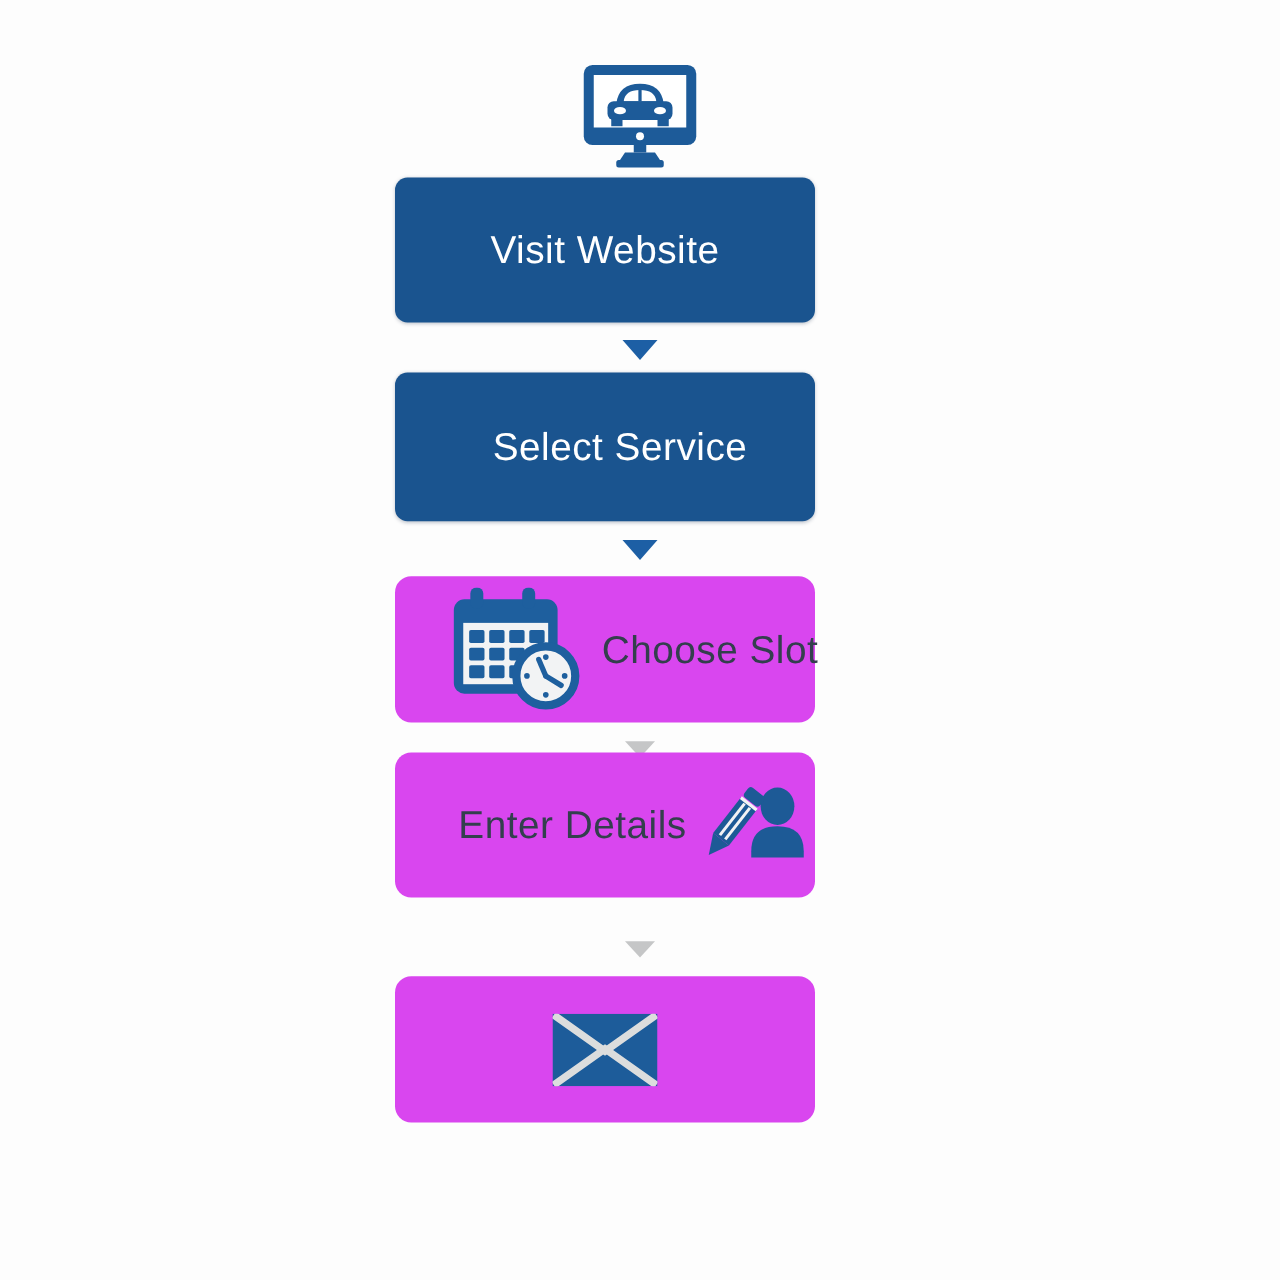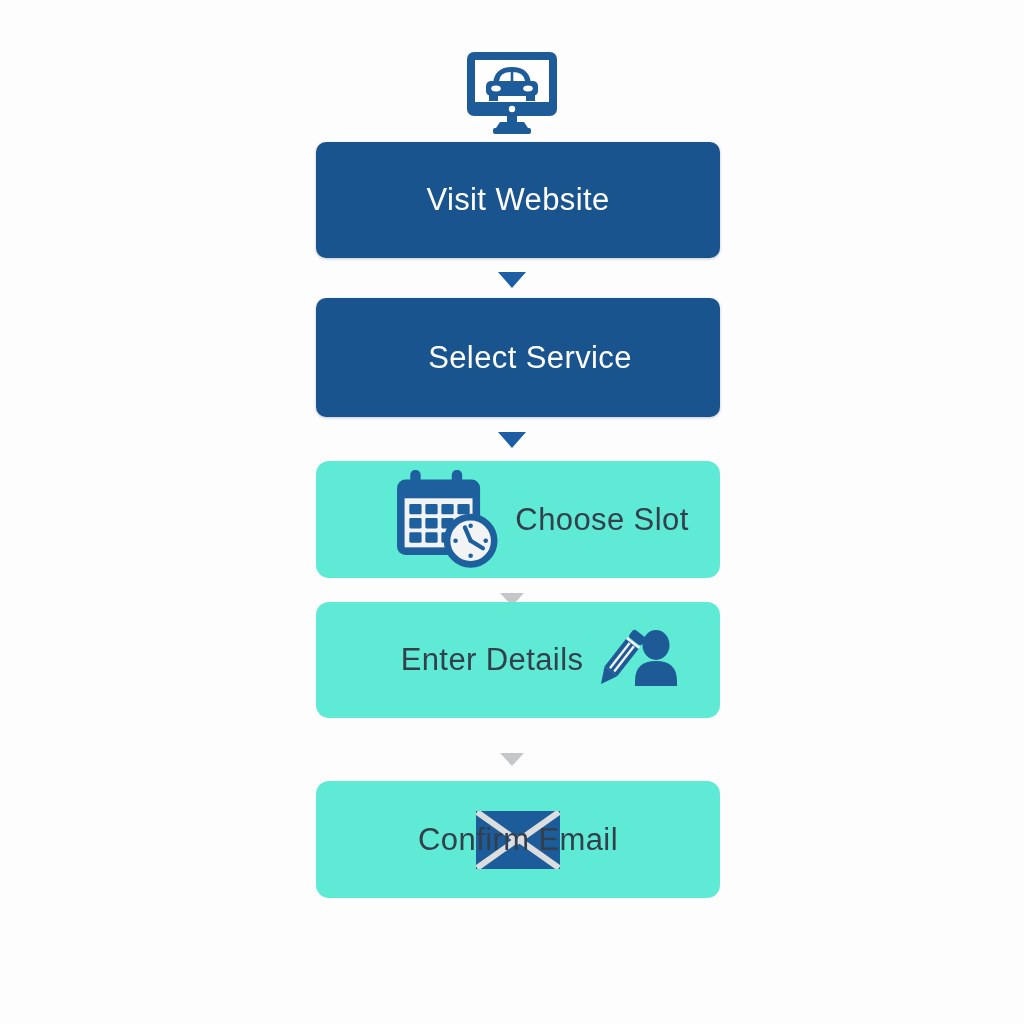--- a/index.html
+++ b/index.html
@@ -9,34 +9,34 @@
     height: 1024px;
     background: #fdfdfd;
     font-family: "Liberation Sans", sans-serif;
     overflow: hidden;
   }
   .header-icon { position: absolute; left: 462px; top: 50px; width: 100px; height: 90px; }
 
   .step {
     position: absolute;
     left: 316px;
-    width: 404px;
+    width: 336px;
     display: flex;
     align-items: center;
     justify-content: center;
     box-sizing: border-box;
   }
   .step.primary {
     background: #1a548f;
     border-radius: 10px;
     color: #ffffff;
     box-shadow: 0 1px 3px rgba(20,40,70,0.25);
   }
   .step.secondary {
-    background: #5eead4;
+    background: #d946ef;
     border-radius: 13px;
     color: #333f4d;
   }
   .step-label {
     font-size: 31px;
     letter-spacing: 0.4px;
     white-space: nowrap;
   }
   #step-1 { top: 142px; height: 116px; }
   #step-2 { top: 298px; height: 119px; padding-left: 24px; }
@@ -174,16 +174,15 @@
   <div class="arrow gray" id="arrow-4"></div>
 
   <div class="step secondary" id="step-5">
     <span class="envelope-wrap">
       <svg viewBox="0 0 84 58" width="84" height="58">
         <rect width="84" height="58" fill="#1d5c9a"></rect>
         <path d="M1,1 L42,30 L83,1" stroke="#dcdddd" stroke-width="6" fill="none"></path>
         <path d="M1,57 L42,28 L83,57" stroke="#dcdddd" stroke-width="6" fill="none"></path>
       </svg>
     </span>
-    <span class="step-label">Confirm Email</span>
   </div>
 
 </div>
 
 </body></html>

